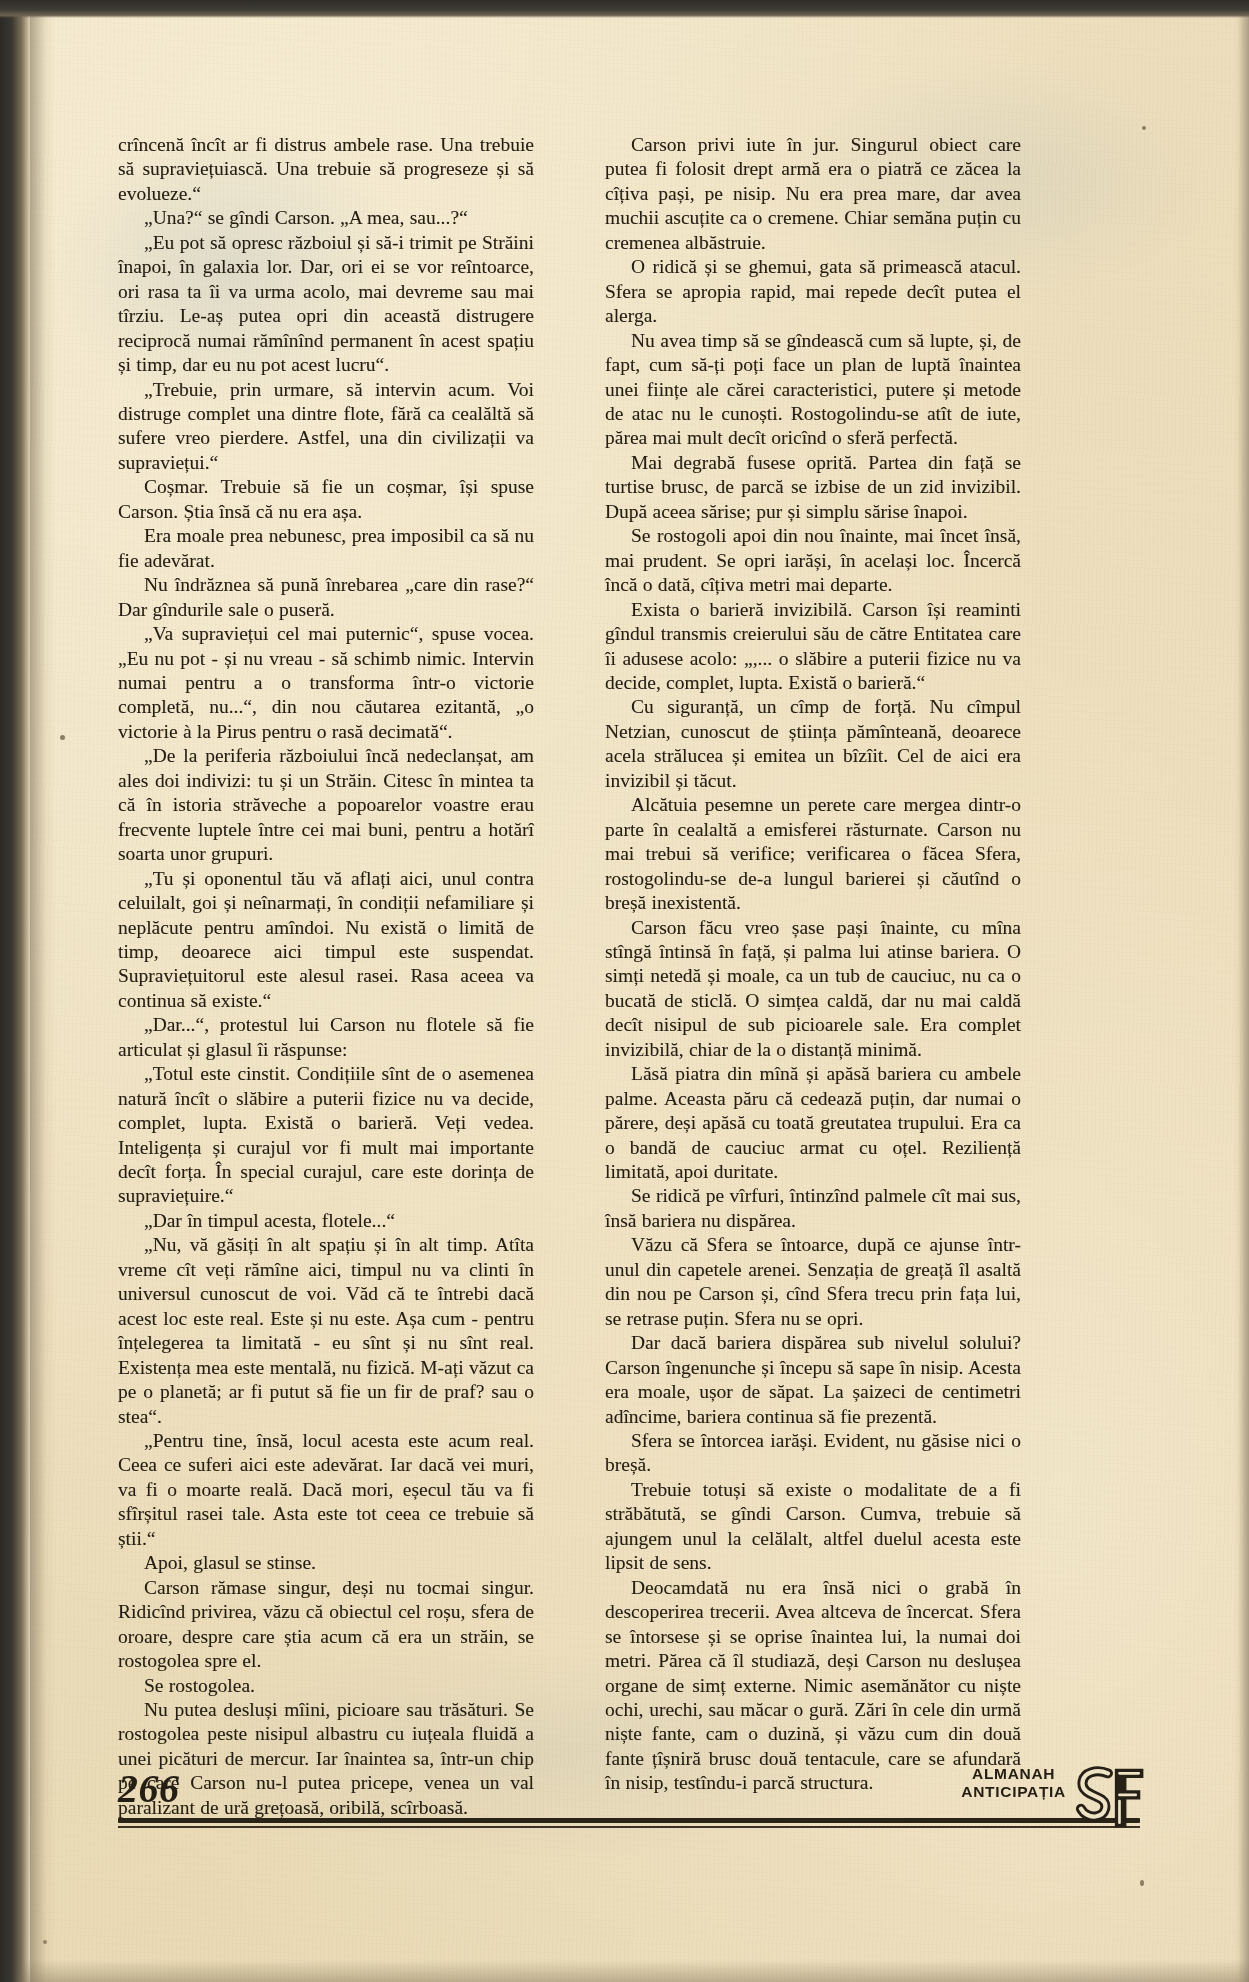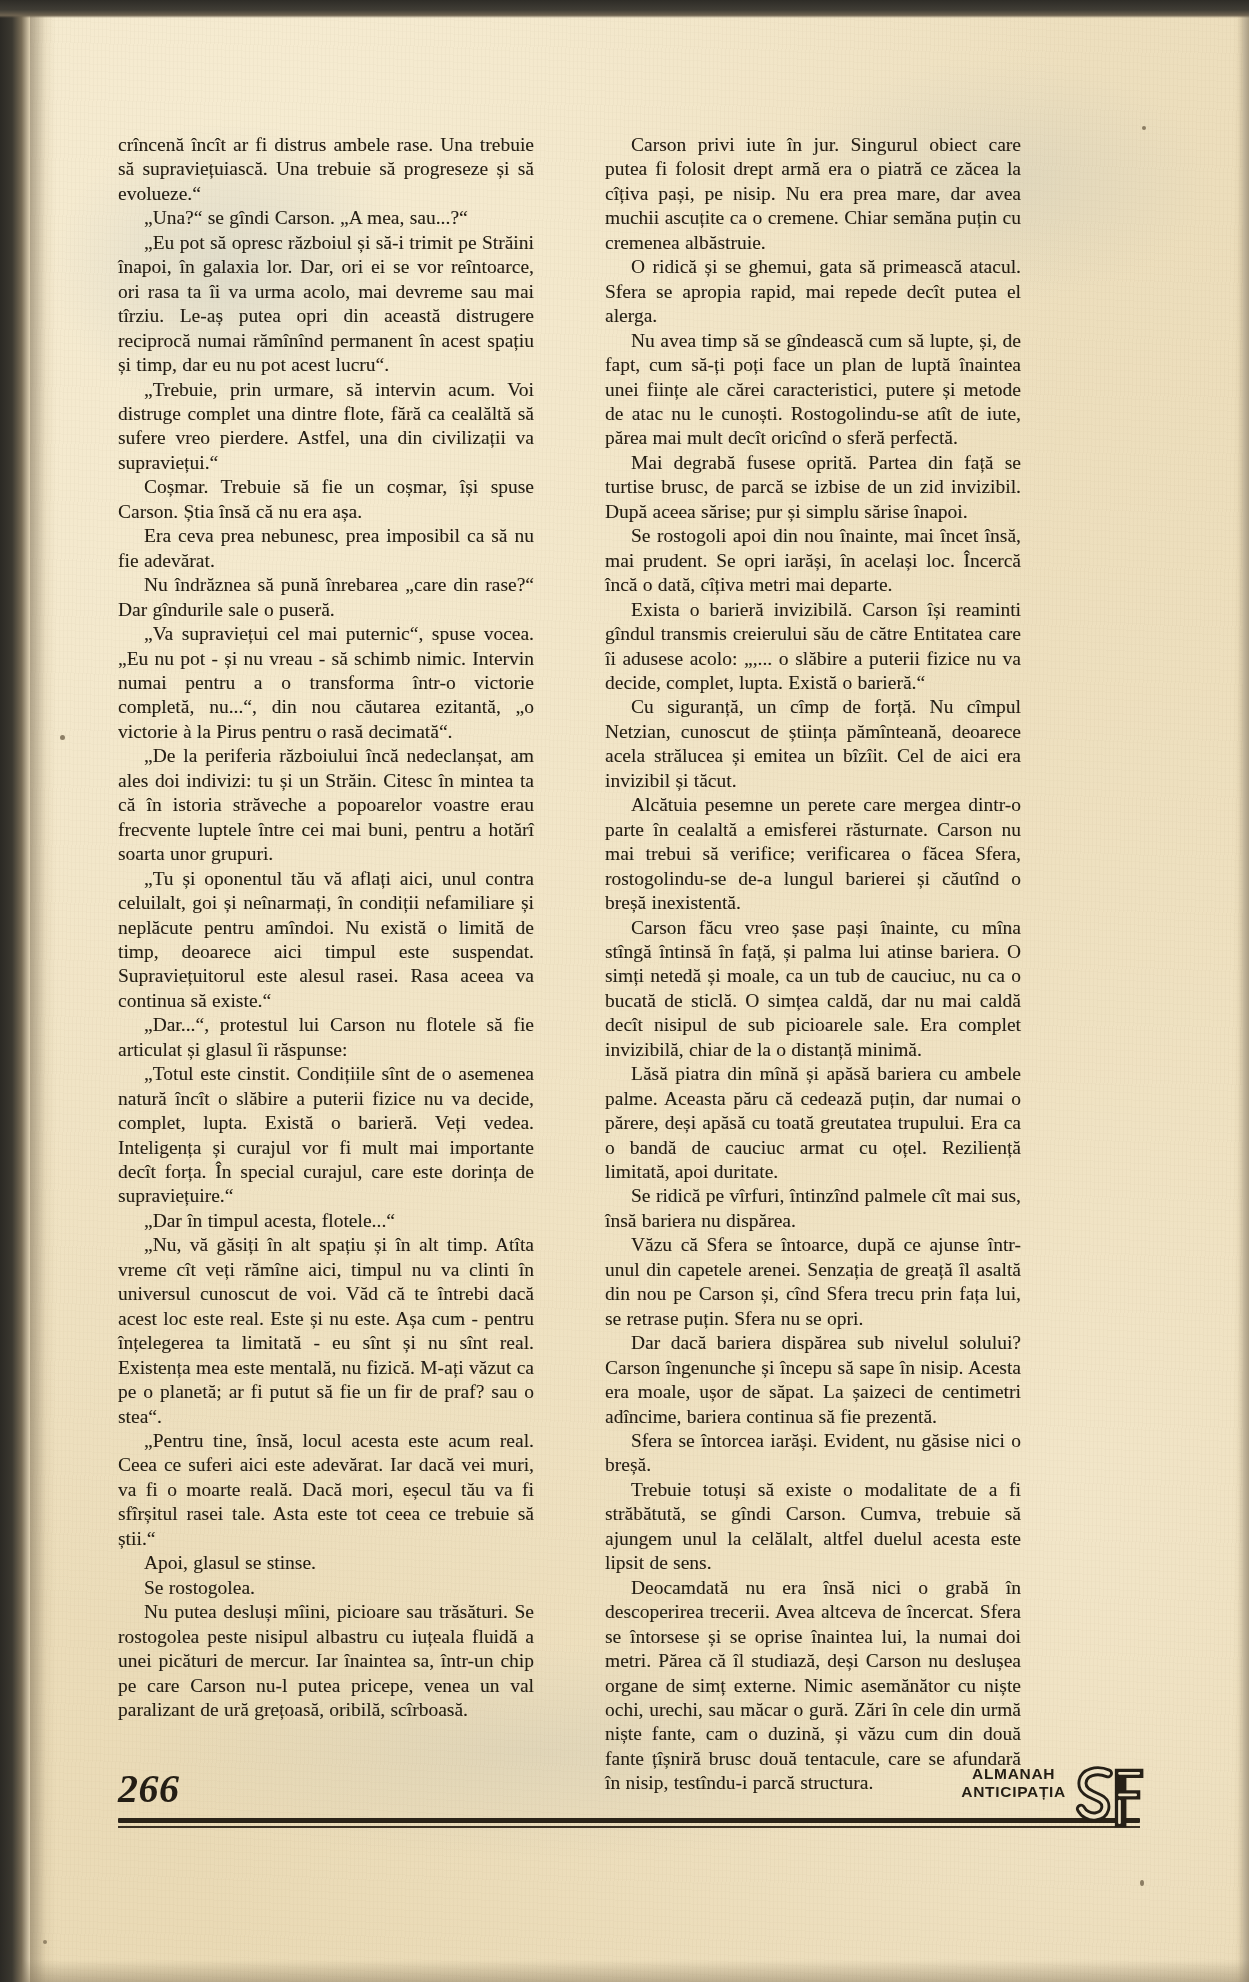--- a/index.html
+++ b/index.html
@@ -217,31 +217,32 @@
 
   <div class="content">
     <div class="columns">
 
       <div class="col">
         <p class="para noindent">crîncenă încît ar fi distrus ambele rase. Una trebuie să supraviețuiască. Una trebuie să progreseze și să evolueze.“</p>
         <p class="para">„Una?“ se gîndi Carson. „A mea, sau...?“</p>
         <p class="para">„Eu pot să opresc războiul și să-i trimit pe Străini înapoi, în galaxia lor. Dar, ori ei se vor reîntoarce, ori rasa ta îi va urma acolo, mai devreme sau mai tîrziu. Le-aș putea opri din această distrugere reciprocă numai rămînînd permanent în acest spațiu și timp, dar eu nu pot acest lucru“.</p>
         <p class="para">„Trebuie, prin urmare, să intervin acum. Voi distruge complet una dintre flote, fără ca cealăltă să sufere vreo pierdere. Astfel, una din civilizații va supraviețui.“</p>
         <p class="para">Coșmar. Trebuie să fie un coșmar, își spuse Carson. Știa însă că nu era așa.</p>
-        <p class="para">Era ceva prea nebunesc, prea imposibil ca să nu fie adevărat.</p>
+        <p class="para">Era moale prea nebunesc, prea imposibil ca să nu fie adevărat.</p>
         <p class="para">Nu îndrăznea să pună înrebarea „care din rase?“ Dar gîndurile sale o puseră.</p>
         <p class="para">„Va supraviețui cel mai puternic“, spuse vocea. „Eu nu pot - și nu vreau - să schimb nimic. Intervin numai pentru a o transforma într-o victorie completă, nu...“, din nou căutarea ezitantă, „o victorie à la Pirus pentru o rasă decimată“.</p>
         <p class="para">„De la periferia războiului încă nedeclanșat, am ales doi indivizi: tu și un Străin. Citesc în mintea ta că în istoria străveche a popoarelor voastre erau frecvente luptele între cei mai buni, pentru a hotărî soarta unor grupuri.</p>
         <p class="para">„Tu și oponentul tău vă aflați aici, unul contra celuilalt, goi și neînarmați, în condiții nefamiliare și neplăcute pentru amîndoi. Nu există o limită de timp, deoarece aici timpul este suspendat. Supraviețuitorul este alesul rasei. Rasa aceea va continua să existe.“</p>
         <p class="para">„Dar...“, protestul lui Carson nu flotele să fie articulat și glasul îi răspunse:</p>
         <p class="para">„Totul este cinstit. Condițiile sînt de o asemenea natură încît o slăbire a puterii fizice nu va decide, complet, lupta. Există o barieră. Veți vedea. Inteligența și curajul vor fi mult mai importante decît forța. În special curajul, care este dorința de supraviețuire.“</p>
         <p class="para">„Dar în timpul acesta, flotele...“</p>
         <p class="para">„Nu, vă găsiți în alt spațiu și în alt timp. Atîta vreme cît veți rămîne aici, timpul nu va clinti în universul cunoscut de voi. Văd că te întrebi dacă acest loc este real. Este și nu este. Așa cum - pentru înțelegerea ta limitată - eu sînt și nu sînt real. Existența mea este mentală, nu fizică. M-ați văzut ca pe o planetă; ar fi putut să fie un fir de praf? sau o stea“.</p>
         <p class="para">„Pentru tine, însă, locul acesta este acum real. Ceea ce suferi aici este adevărat. Iar dacă vei muri, va fi o moarte reală. Dacă mori, eșecul tău va fi sfîrșitul rasei tale. Asta este tot ceea ce trebuie să știi.“</p>
         <p class="para">Apoi, glasul se stinse.</p>
+        <p class="para">Carson rămase singur, deși nu tocmai singur. Ridicînd privirea, văzu că obiectul cel roșu, sfera de oroare, despre care știa acum că era un străin, se rostogolea spre el.</p>
         <p class="para">Se rostogolea.</p>
         <p class="para">Nu putea desluși mîini, picioare sau trăsături. Se rostogolea peste nisipul albastru cu iuțeala fluidă a unei picături de mercur. Iar înaintea sa, într-un chip pe care Carson nu-l putea pricepe, venea un val paralizant de ură grețoasă, oribilă, scîrboasă.</p>
       </div>
 
       <div class="col">
         <p class="para">Carson privi iute în jur. Singurul obiect care putea fi folosit drept armă era o piatră ce zăcea la cîțiva pași, pe nisip. Nu era prea mare, dar avea muchii ascuțite ca o cremene. Chiar semăna puțin cu cremenea albăstruie.</p>
         <p class="para">O ridică și se ghemui, gata să primească atacul. Sfera se apropia rapid, mai repede decît putea el alerga.</p>
         <p class="para">Nu avea timp să se gîndească cum să lupte, și, de fapt, cum să-ți poți face un plan de luptă înaintea unei ființe ale cărei caracteristici, putere și metode de atac nu le cunoști. Rostogolindu-se atît de iute, părea mai mult decît oricînd o sferă perfectă.</p>
         <p class="para">Mai degrabă fusese oprită. Partea din față se turtise brusc, de parcă se izbise de un zid invizibil. După aceea sărise; pur și simplu sărise înapoi.</p>
         <p class="para">Se rostogoli apoi din nou înainte, mai încet însă, mai prudent. Se opri iarăși, în același loc. Încercă încă o dată, cîțiva metri mai departe.</p>

